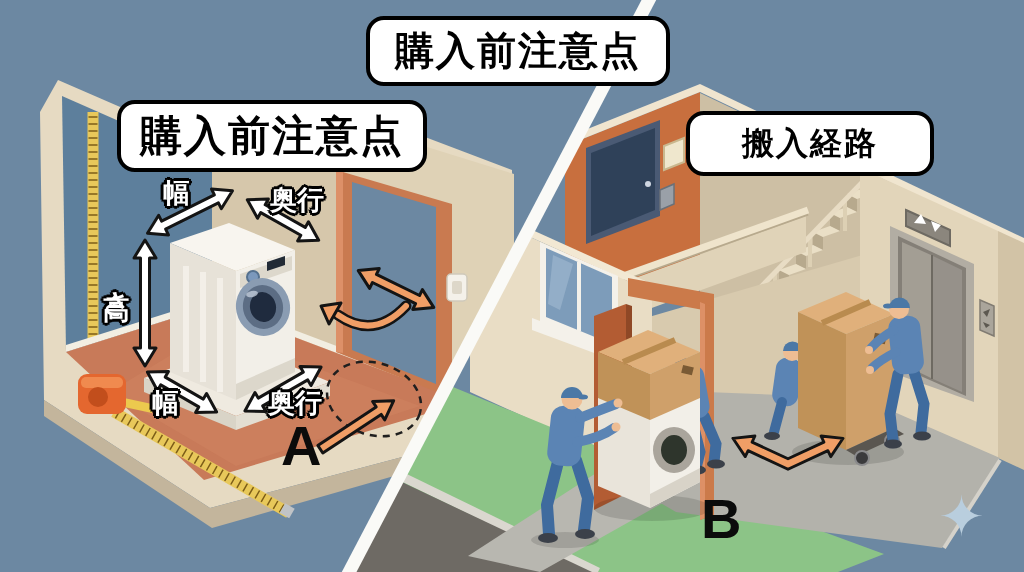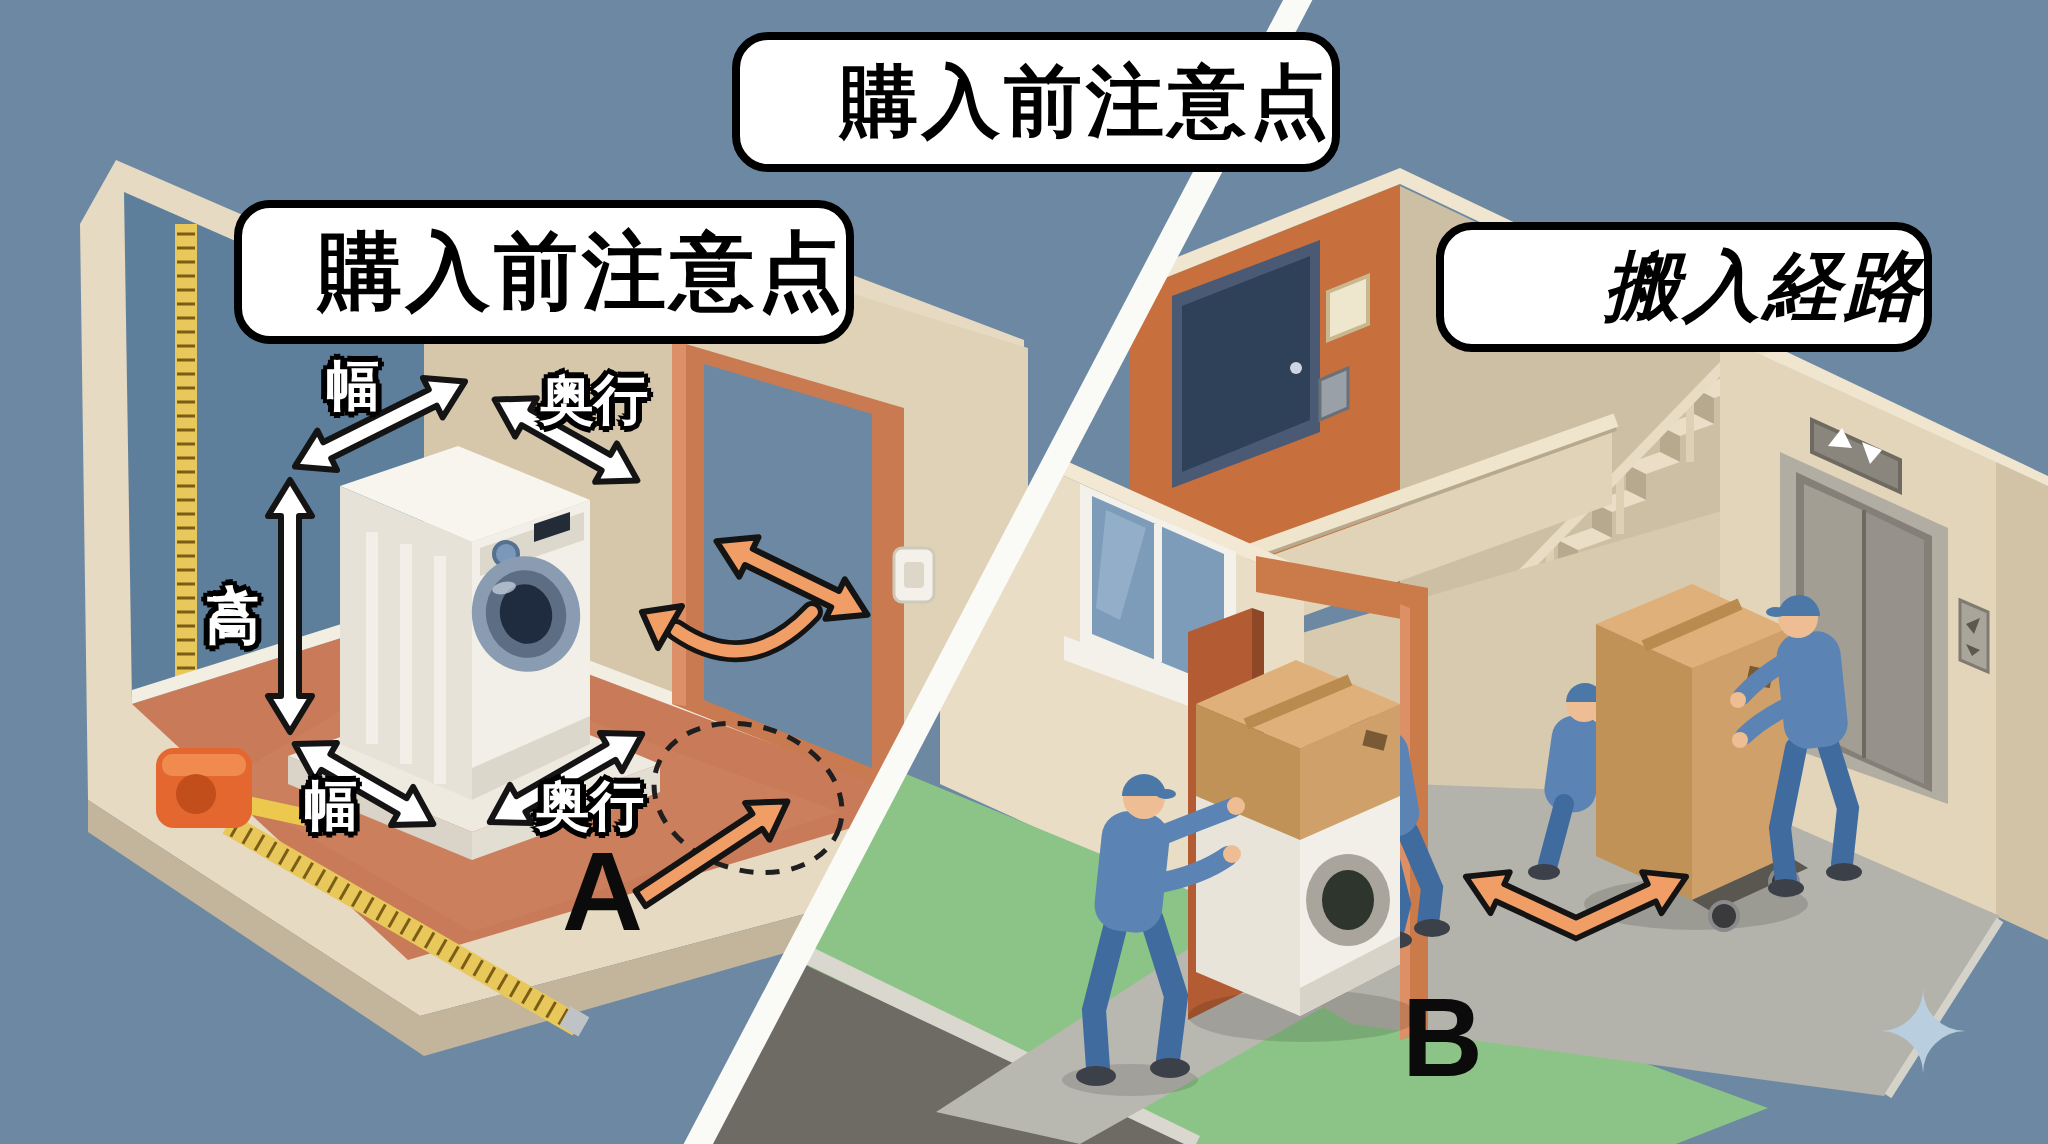--- a/index.html
+++ b/index.html
@@ -1,24 +1,24 @@
 <!DOCTYPE html>
 <html><head>
 <meta charset="utf-8">
 <style>
   html,body{margin:0;padding:0;background:#6c88a2;}
   #stage{position:relative;width:1024px;height:572px;overflow:hidden;background:#6c88a2;
          font-family:"Liberation Sans",sans-serif;}
   #scene-svg{position:absolute;left:0;top:0;z-index:1;}
   .badge{position:absolute;z-index:3;background:#ffffff;border:4px solid #000;border-radius:18px;
-         color:#000;font-weight:800;display:flex;align-items:center;justify-content:flex-end;
+         color:#000;font-weight:800;display:flex;align-items:center;justify-content:center;
          letter-spacing:2px;font-family:"Liberation Sans",sans-serif;}
   #main-title{left:366px;top:16px;width:296px;height:62px;font-size:39px;}
   #left-title{left:117px;top:100px;width:302px;height:64px;font-size:42px;}
-  #right-title{left:718px;top:111px;width:240px;height:57px;font-size:38px;font-style:italic;}
+  #right-title{left:686px;top:111px;width:240px;height:57px;font-size:32px;}
   .dim{position:absolute;z-index:3;font-weight:800;color:#fff;font-size:27px;line-height:1.05;
        text-shadow:3px 0 0 #000,-3px 0 0 #000,0 3px 0 #000,0 -3px 0 #000,
                    2px 2px 0 #000,-2px 2px 0 #000,2px -2px 0 #000,-2px -2px 0 #000;}
   .vert{writing-mode:vertical-rl;text-orientation:upright;}
   .pt{position:absolute;z-index:3;font-weight:800;color:#0b0b0b;font-size:56px;}
   #sparkle{position:absolute;z-index:2;left:938px;top:484px;font-size:56px;color:#b9cede;}
   .aw{fill:#ffffff;stroke:#141414;stroke-width:3;stroke-linejoin:round;}
   .ao{fill:#f09e66;stroke:#141414;stroke-width:3;stroke-linejoin:round;}
 </style>
 </head>

